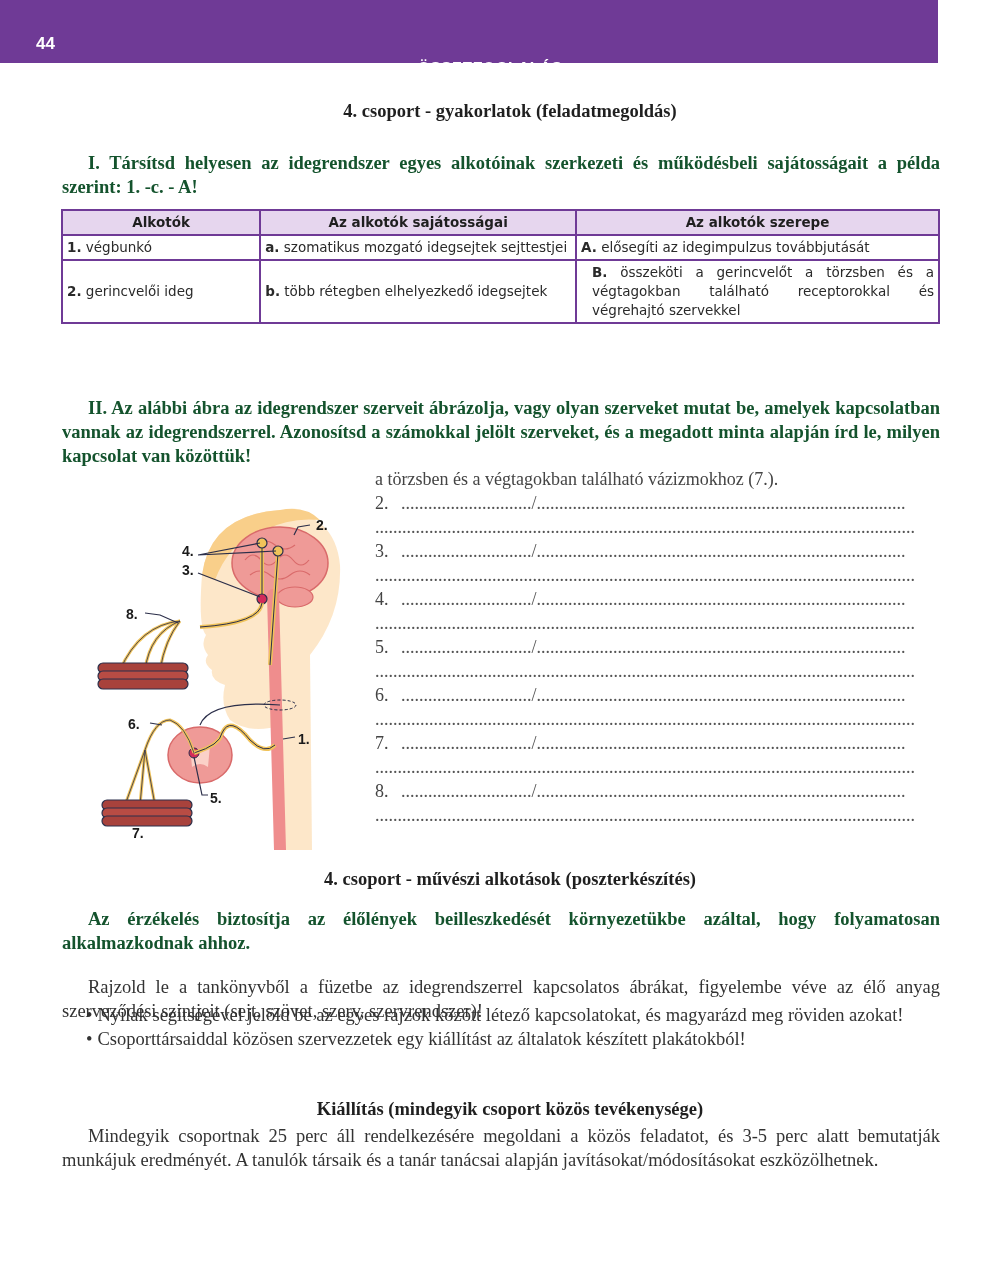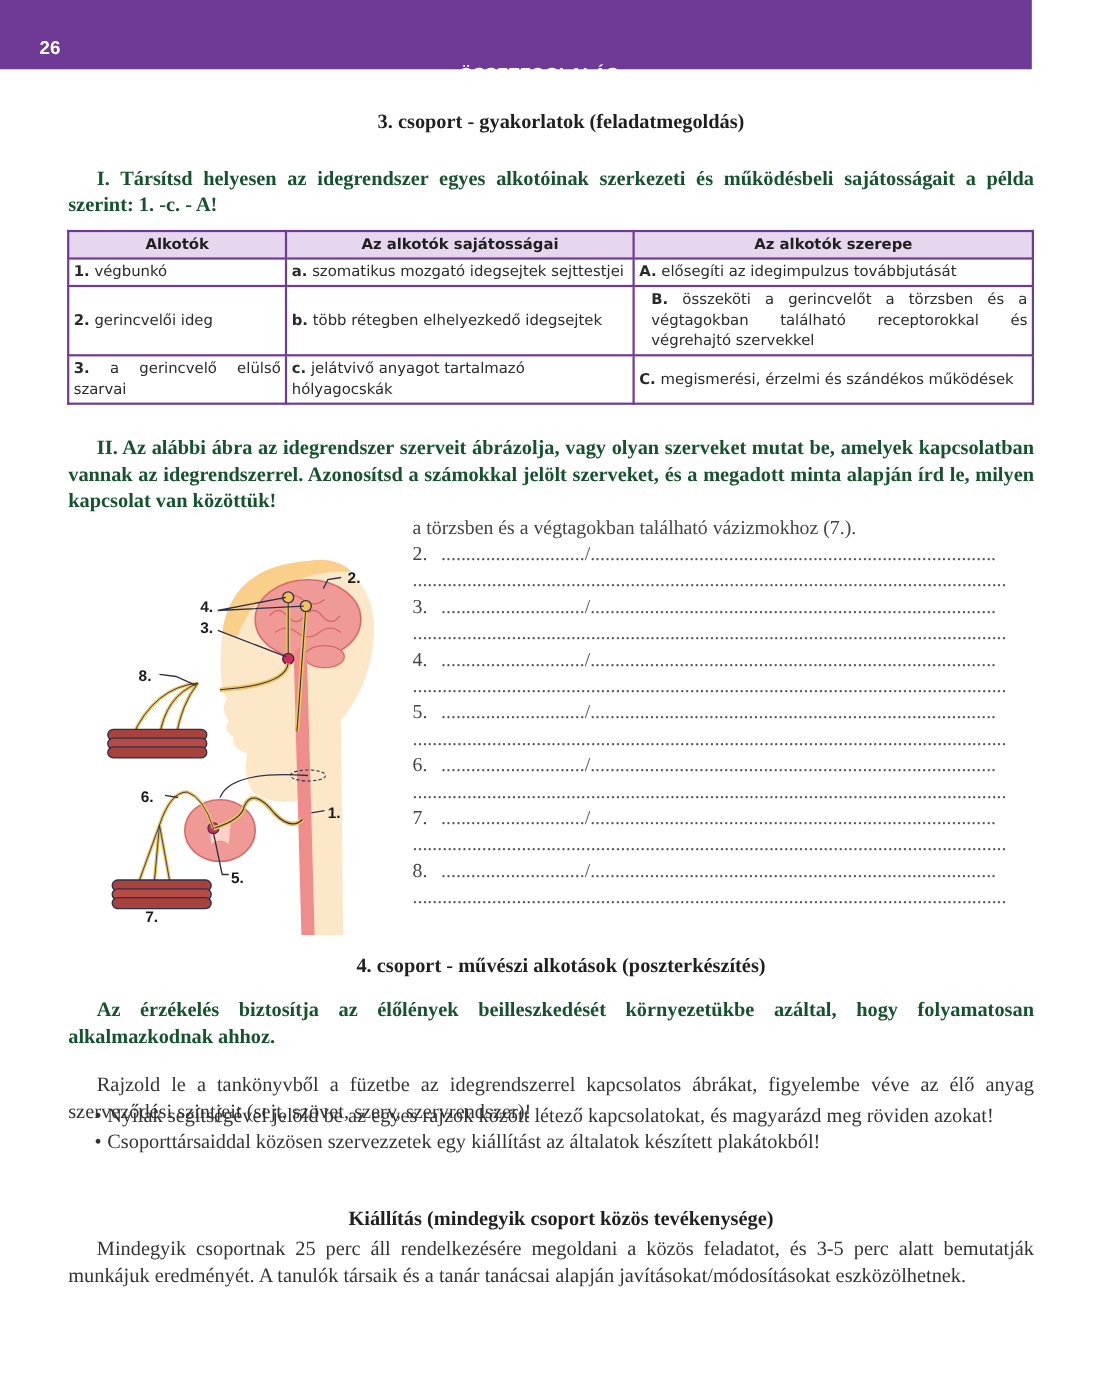--- a/index.html
+++ b/index.html
@@ -65,24 +65,24 @@
     .bullets { position: absolute; left: 86px; top: 1003px; width: 860px; font-size: 18.5px; line-height: 24px; color: #333; list-style: none; }
     .bullets li::before { content: "\2022"; margin-right: 5px; }
 
     .figure { position: absolute; left: 90px; top: 505px; width: 265px; height: 345px; }
     .fig-label { position: absolute; font-family: "Liberation Sans", "DejaVu Sans", sans-serif; font-weight: bold; font-size: 14px; color: #1a1a1a; }
   </style>
 </head>
 <body>
 
 <div class="header-bar"></div>
-<div class="page-number">26</div>
+<div class="page-number">44</div>
 <div class="header-title">ÖSSZEFOGLALÁS</div>
 
-<div class="section-title" style="top:101px;">3. csoport - gyakorlatok (feladatmegoldás)</div>
+<div class="section-title" style="top:101px;">4. csoport - gyakorlatok (feladatmegoldás)</div>
 <div class="bold-para indent" style="top:151px;">I. Társítsd helyesen az idegrendszer egyes alkotóinak szerkezeti és működésbeli sajátosságait a példa szerint: 1. -c. - A!</div>
 
 <table class="match-table">
   <thead>
     <tr>
       <th class="col1">Alkotók</th>
       <th class="col2">Az alkotók sajátosságai</th>
       <th class="col3">Az alkotók szerepe</th>
     </tr>
   </thead>
@@ -90,25 +90,20 @@
     <tr>
       <td><b>1.</b><span> végbunkó</span></td>
       <td><b>a.</b><span> szomatikus mozgató idegsejtek sejttestjei</span></td>
       <td><b>A.</b><span> elősegíti az idegimpulzus továbbjutását</span></td>
     </tr>
     <tr>
       <td><b>2.</b><span> gerincvelői ideg</span></td>
       <td><b>b.</b><span> több rétegben elhelyezkedő idegsejtek</span></td>
       <td style="text-align:justify;padding-left:15px;"><b>B.</b><span> összeköti a gerincvelőt a törzsben és a végtagokban található receptorokkal és végrehajtó szervekkel</span></td>
     </tr>
-    <tr>
-      <td style="text-align:justify;"><b>3.</b><span> a gerincvelő elülső szarvai</span></td>
-      <td><b>c.</b><span> jelátvivő anyagot tartalmazó hólyagocskák</span></td>
-      <td><b>C.</b><span> megismerési, érzelmi és szándékos működések</span></td>
-    </tr>
   </tbody>
 </table>
 
 <div class="bold-para indent" style="top:396px;">II. Az alábbi ábra az idegrendszer szerveit ábrázolja, vagy olyan szerveket mutat be, amelyek kapcsolatban vannak az idegrendszerrel. Azonosítsd a számokkal jelölt szerveket, és a megadott minta alapján írd le, milyen kapcsolat van közöttük!</div>
 
 <div class="figure">
   <svg width="265" height="345" viewBox="0 0 265 345">
 
     <path d="M112 70 Q120 10 190 5 Q245 8 250 60 Q252 110 220 150 L222 345 L190 345 L192 220 Q160 230 140 215 Q130 200 135 180 Q120 175 122 165 Q112 158 118 150 Q110 140 116 130 Q108 122 112 70 Z" fill="#fde3bf" opacity="0.85"></path>
     <path d="M112 70 Q120 10 190 5 Q215 0 230 15 Q200 12 175 25 Q140 35 125 75 Z" fill="#f9cf8a"></path>

